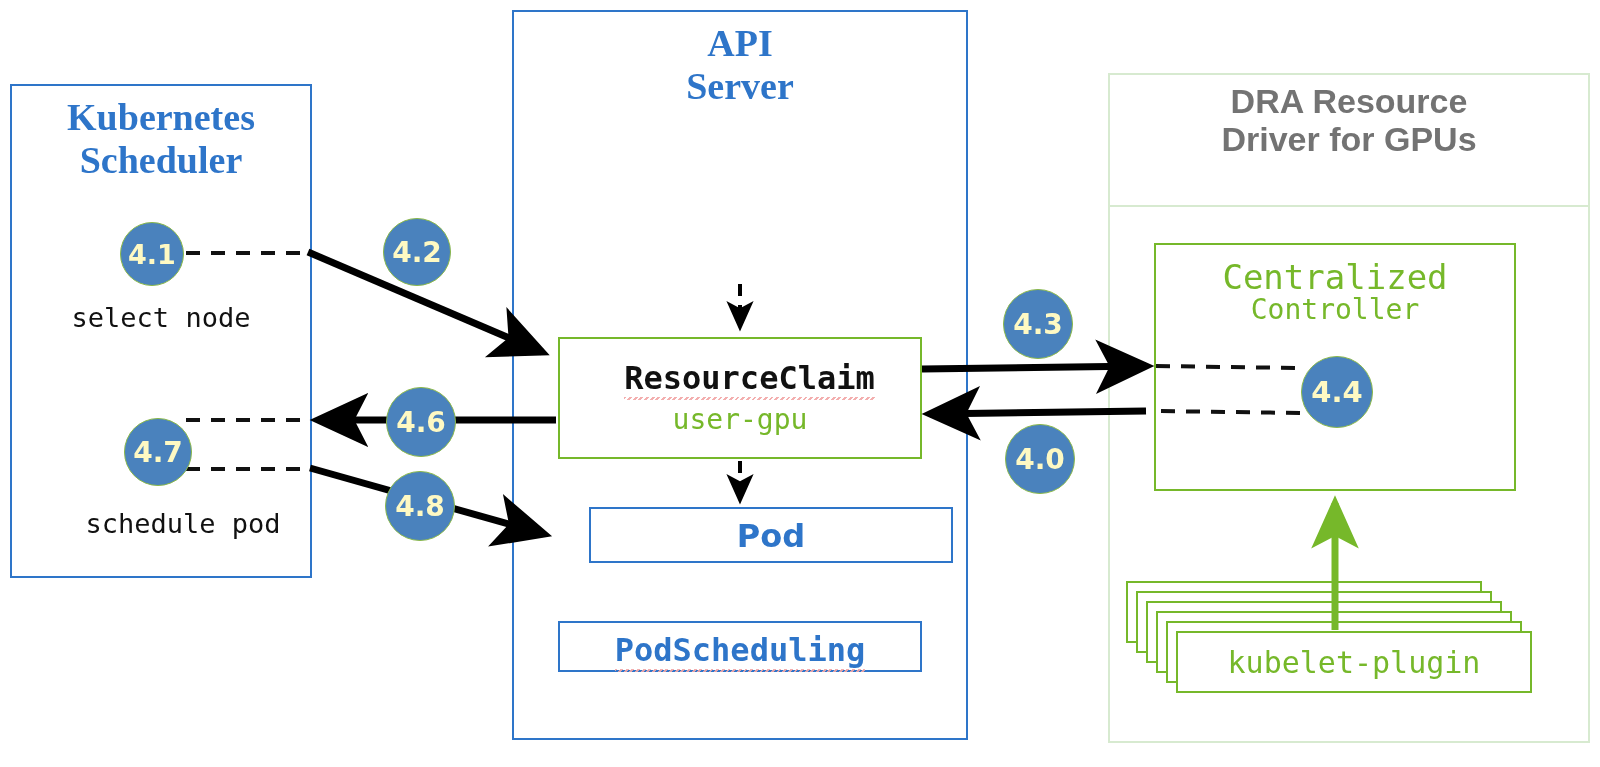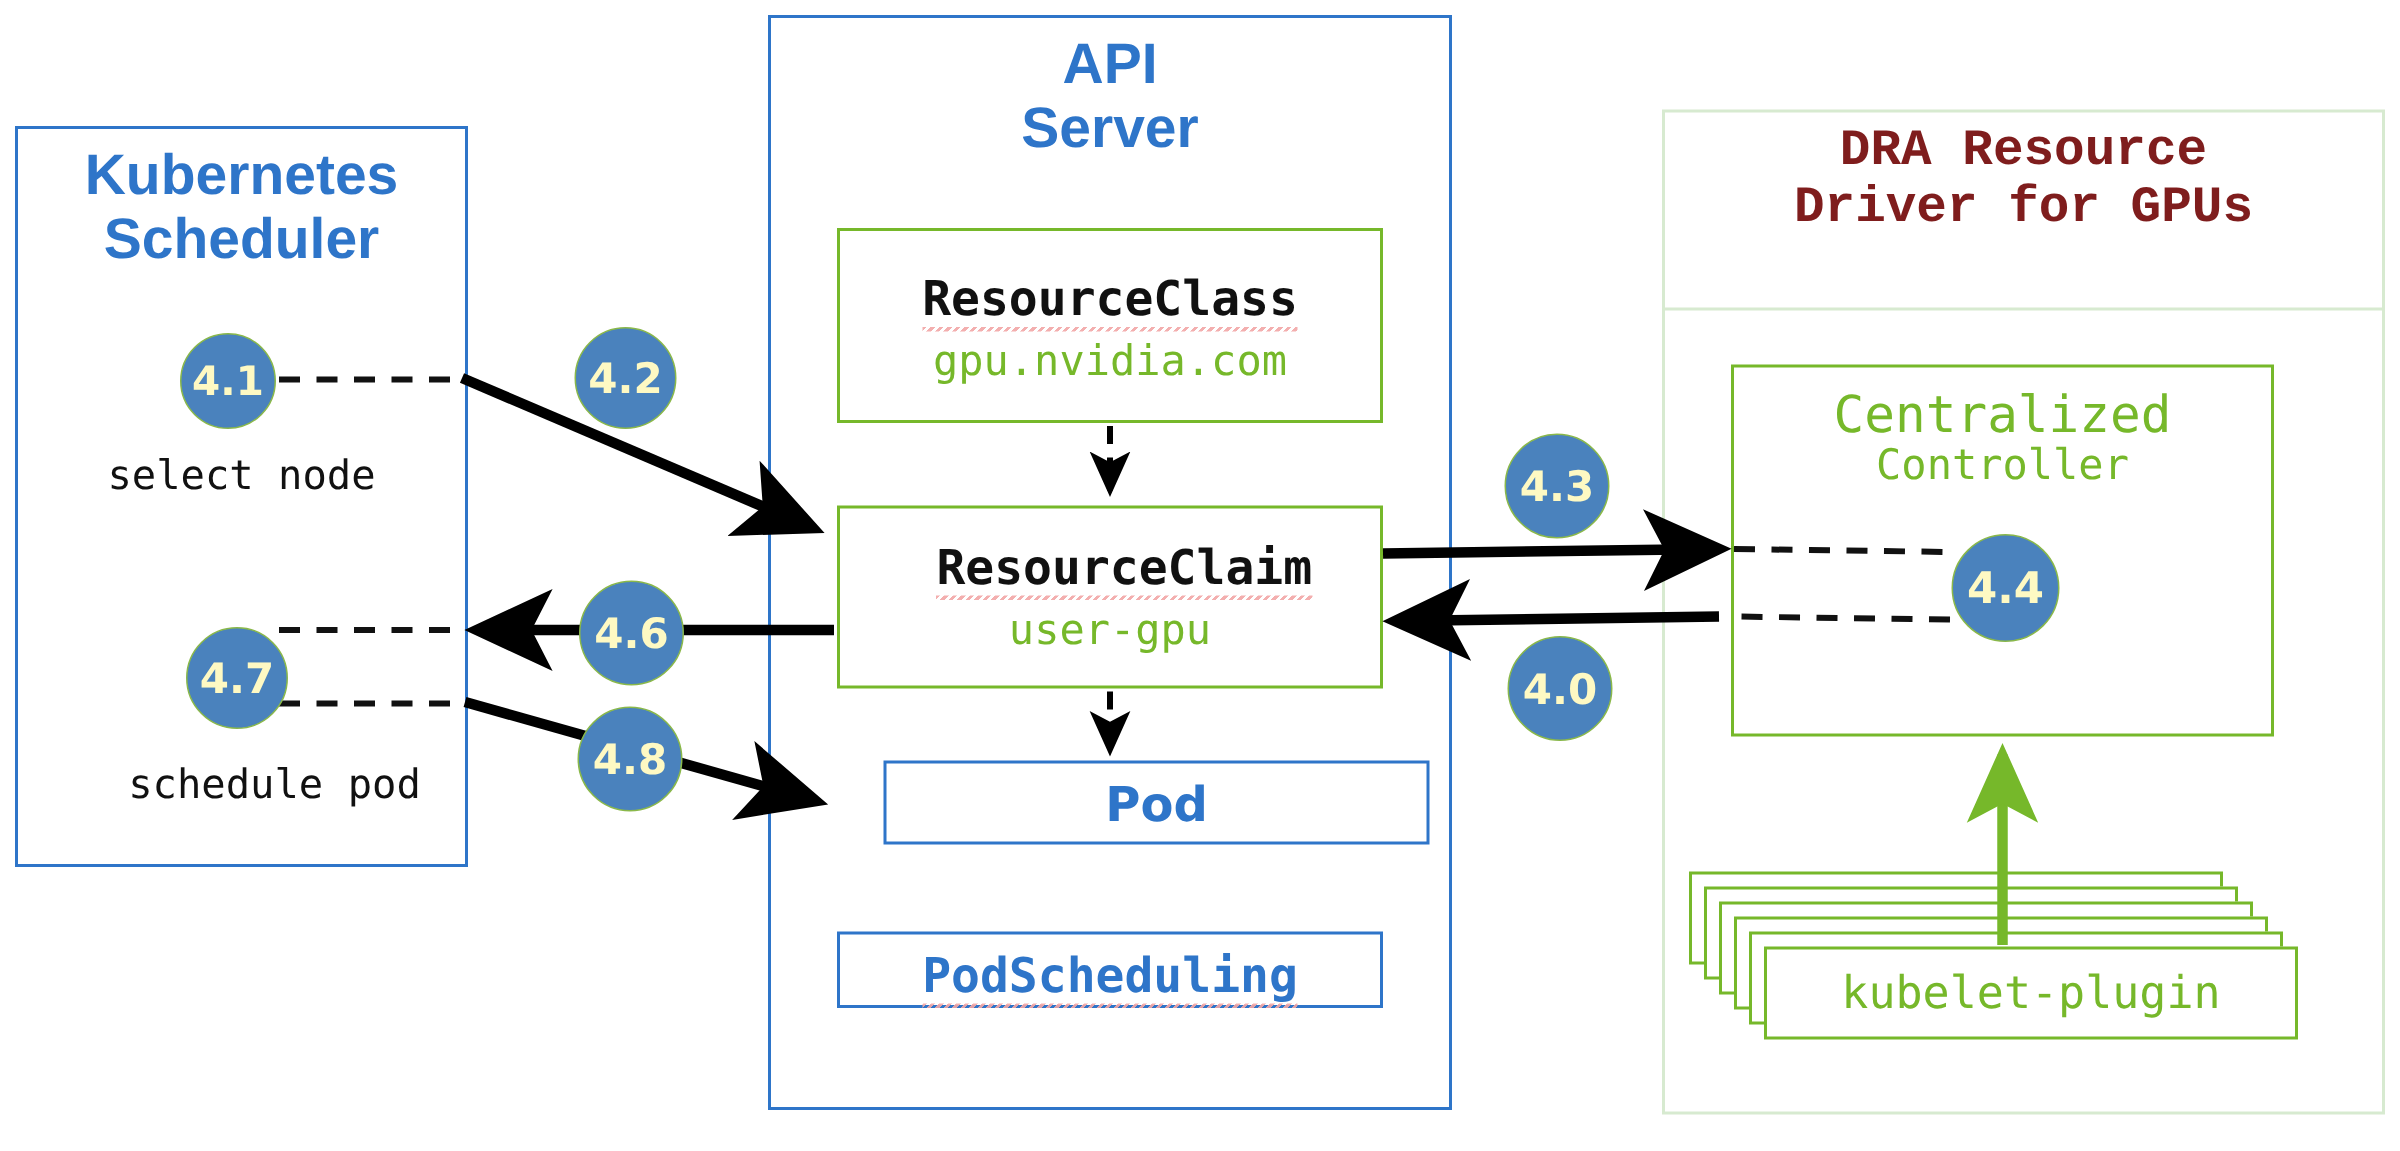--- a/index.html
+++ b/index.html
@@ -5,23 +5,23 @@
   html,body{margin:0;padding:0;background:#ffffff;}
   body{width:1600px;height:767px;font-family:"DejaVu Sans Mono",monospace;overflow:hidden;}
   #stage{position:relative;width:1600px;height:767px;}
 
   .box{position:absolute;box-sizing:border-box;background:#ffffff;}
   .blue-box{border:2px solid #2e75c9;}
   .green-box{border:2px solid #76b82a;}
   .faint-green-box{border:2px solid #d7ead0;}
 
   .title{position:absolute;box-sizing:border-box;text-align:center;
-         font-family:Liberation Sans, sans-serif;font-weight:bold;line-height:1.12;}
+         font-family:Liberation Serif, serif;font-weight:bold;line-height:1.12;}
   .t-blue{color:#2e75c9;}
-  .t-green-mono{color:#7f1d1d;font-family:Liberation Mono, monospace;}
+  .t-green-mono{color:#737373;font-family:Liberation Sans, sans-serif;}
 
   .lbl{position:absolute;box-sizing:border-box;text-align:center;white-space:nowrap;}
   .mono{font-family:"DejaVu Sans Mono",monospace;}
   .black{color:#111111;}
   .green{color:#76b82a;}
   .blue{color:#2e75c9;}
 
   .spell{position:relative;display:inline-block;}
   .spell::after{content:"";position:absolute;left:0;right:0;bottom:-3px;height:3px;
     background-image:repeating-linear-gradient(135deg,#f2a6a6 0 2px,transparent 2px 4px);
@@ -52,26 +52,20 @@
 
   <div class="lbl mono black" style="left:10px;top:508px;width:302px;font-size:27px;padding-left:44px;">schedule pod</div>
 
   <div class="box blue-box" style="left:512px;top:10px;width:456px;height:730px;"></div>
 
   <div class="title t-blue" style="left:512px;top:22px;width:456px;font-size:38px;">
     <div>API</div>
     <div>Server</div>
   </div>
 
-  <div class="box green-box" style="left:558px;top:152px;width:364px;height:130px;">
-    <div class="lbl mono black" style="left:0;top:26px;width:360px;font-size:32px;font-weight:bold;">
-      <span class="spell">ResourceClass</span>
-    </div>
-    <div class="lbl mono green" style="left:0;top:70px;width:360px;font-size:28px;">gpu.nvidia.com</div>
-  </div>
 
   <div class="box green-box" style="left:558px;top:337px;width:364px;height:122px;">
     <div class="lbl mono black" style="left:0;top:20px;width:360px;font-size:32px;font-weight:bold;padding-left:19px;">
       <span class="spell">ResourceClaim</span>
     </div>
     <div class="lbl mono green" style="left:0;top:64px;width:360px;font-size:28px;">user-gpu</div>
   </div>
 
   <div class="box blue-box" style="left:558px;top:507px;width:364px;height:56px;margin-left:31px;">
     <div class="lbl blue" style="left:0;top:8px;width:360px;font-size:32px;font-weight:bold;font-family:'DejaVu Sans',sans-serif;">Pod</div>

